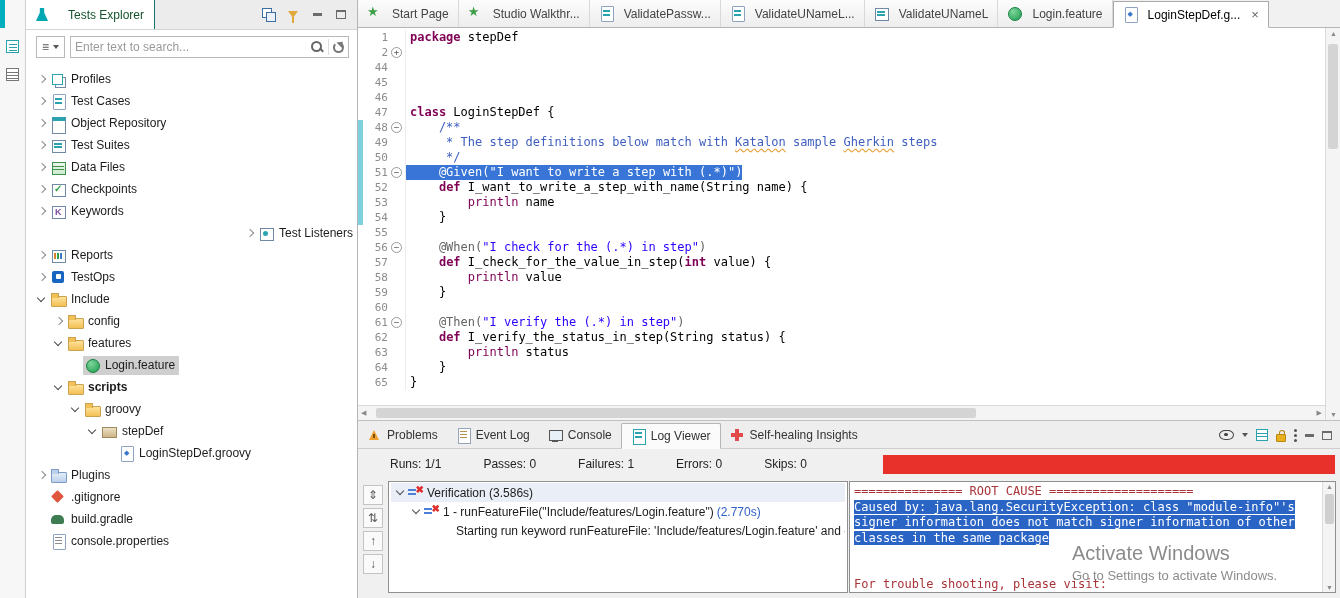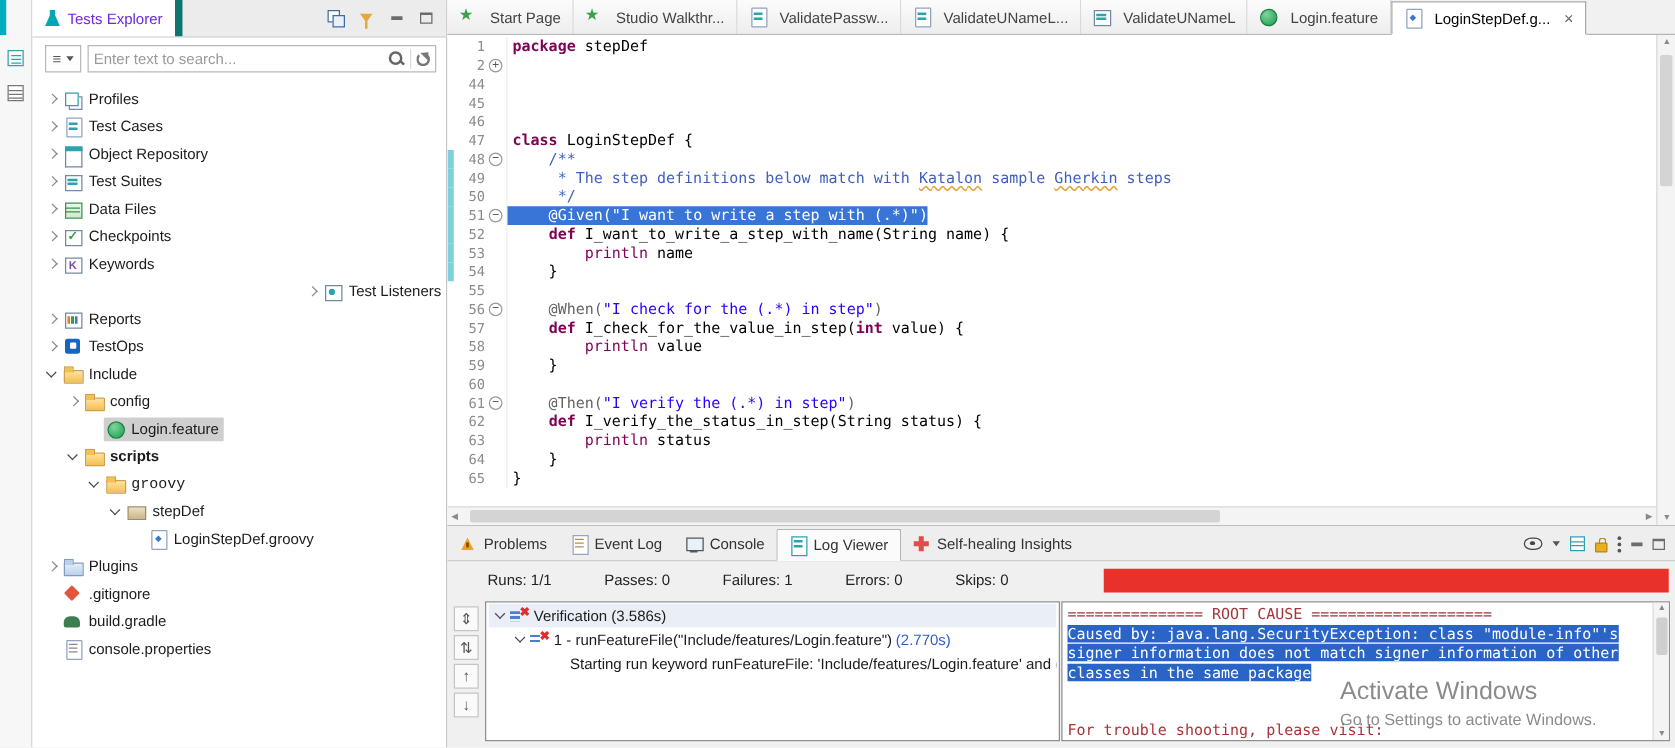--- a/index.html
+++ b/index.html
@@ -11,21 +11,21 @@
   .rail-accent{width:5px;height:28px;background:#00aebd;align-self:flex-start}
   .rail-btn{width:20px;height:20px;margin-top:8px;display:flex;align-items:center;justify-content:center;cursor:pointer}
   .i-raildoc{width:13px;height:13px;border:1px solid #2ba3ae;background:#fff;position:relative}
   .i-raildoc::after{content:"";position:absolute;left:2px;top:3px;width:8px;height:1px;background:#2ba3ae;box-shadow:0 3px 0 #2ba3ae,0 6px 0 #2ba3ae}
   .i-railgrid{width:13px;height:13px;border:1px solid #777;background:#fff;position:relative}
   .i-railgrid::after{content:"";position:absolute;left:0;top:3px;width:11px;height:1px;background:#777;box-shadow:0 3px 0 #777,0 6px 0 #777}
 
   
   .explorer{width:332px;background:#fff;border-right:1px solid #b5b5b5;display:flex;flex-direction:column}
   .exp-header{height:30px;background:#ececec;border-bottom:1px solid #d5d5d5;display:flex;align-items:stretch}
-  .exp-tab{background:#fff;border-right:6px solid #0f766e;display:flex;align-items:center;gap:6px;padding:0 10px;font-size:12px;color:#6d28d9}
+  .exp-tab{background:#fff;border-right:1px solid #0f766e;display:flex;align-items:center;gap:20px;padding:0 10px;font-size:12px;color:#14532d}
   .i-texplorer{width:12px;height:13px;background:#00a8b3;clip-path:polygon(32% 0,68% 0,68% 34%,100% 100%,0 100%,32% 34%)}
   .exp-hicons{margin-left:auto;display:flex;align-items:center;gap:4px;padding-right:6px}
   .hbtn{width:20px;height:22px;display:flex;align-items:center;justify-content:center;cursor:pointer}
   .i-collapseall{position:relative;width:14px;height:14px}
   .i-collapseall::before{content:"";position:absolute;left:0;top:0;width:8px;height:8px;border:1px solid #3a6ea5;background:#fff}
   .i-collapseall::after{content:"";position:absolute;left:4px;top:4px;width:8px;height:8px;border:1px solid #3a6ea5;background:#eaf1fa}
   .i-goldflask{width:0;height:0;border-left:5px solid transparent;border-right:5px solid transparent;border-top:7px solid #e2a93c;position:relative}
   .i-goldflask::after{content:"";position:absolute;left:-1px;top:-1px;width:2px;height:6px;background:#e2a93c}
   .i-min{width:9px;height:3px;background:#6b6b6b}
   .i-max{width:10px;height:9px;border:1px solid #6b6b6b;border-top-width:2px}
@@ -293,35 +293,42 @@
             <span class="tlabel">Include</span>
           </span>
         </div>
         <div class="trow" style="padding-left: 25px;">
           <span class="chev col"></span>
           <span class="titem">
             <span class="tico i-folder"></span>
             <span class="tlabel">config</span>
           </span>
         </div>
+        <div class="trow" style="padding-left: 25px;">
+          <span class="chev exp"></span>
+          <span class="titem">
+            <span class="tico i-folder"></span>
+            <span class="tlabel">features</span>
+          </span>
+        </div>
         <div class="trow" style="padding-left: 42px;">
           <span class="chev "></span>
           <span class="titem selected">
             <span class="tico i-feature"></span>
             <span class="tlabel">Login.feature</span>
           </span>
         </div>
         <div class="trow" style="padding-left: 25px; font-weight: bold;">
           <span class="chev exp"></span>
           <span class="titem">
             <span class="tico i-folder"></span>
             <span class="tlabel">scripts</span>
           </span>
         </div>
-        <div class="trow" style="padding-left: 42px; font-family: Liberation Mono, monospace;">
+        <div class="trow" style="padding-left: 42px;">
           <span class="chev exp"></span>
           <span class="titem">
             <span class="tico i-folder"></span>
             <span class="tlabel">groovy</span>
           </span>
         </div>
         <div class="trow" style="padding-left: 59px;">
           <span class="chev exp"></span>
           <span class="titem">
             <span class="tico i-stepdef"></span>

